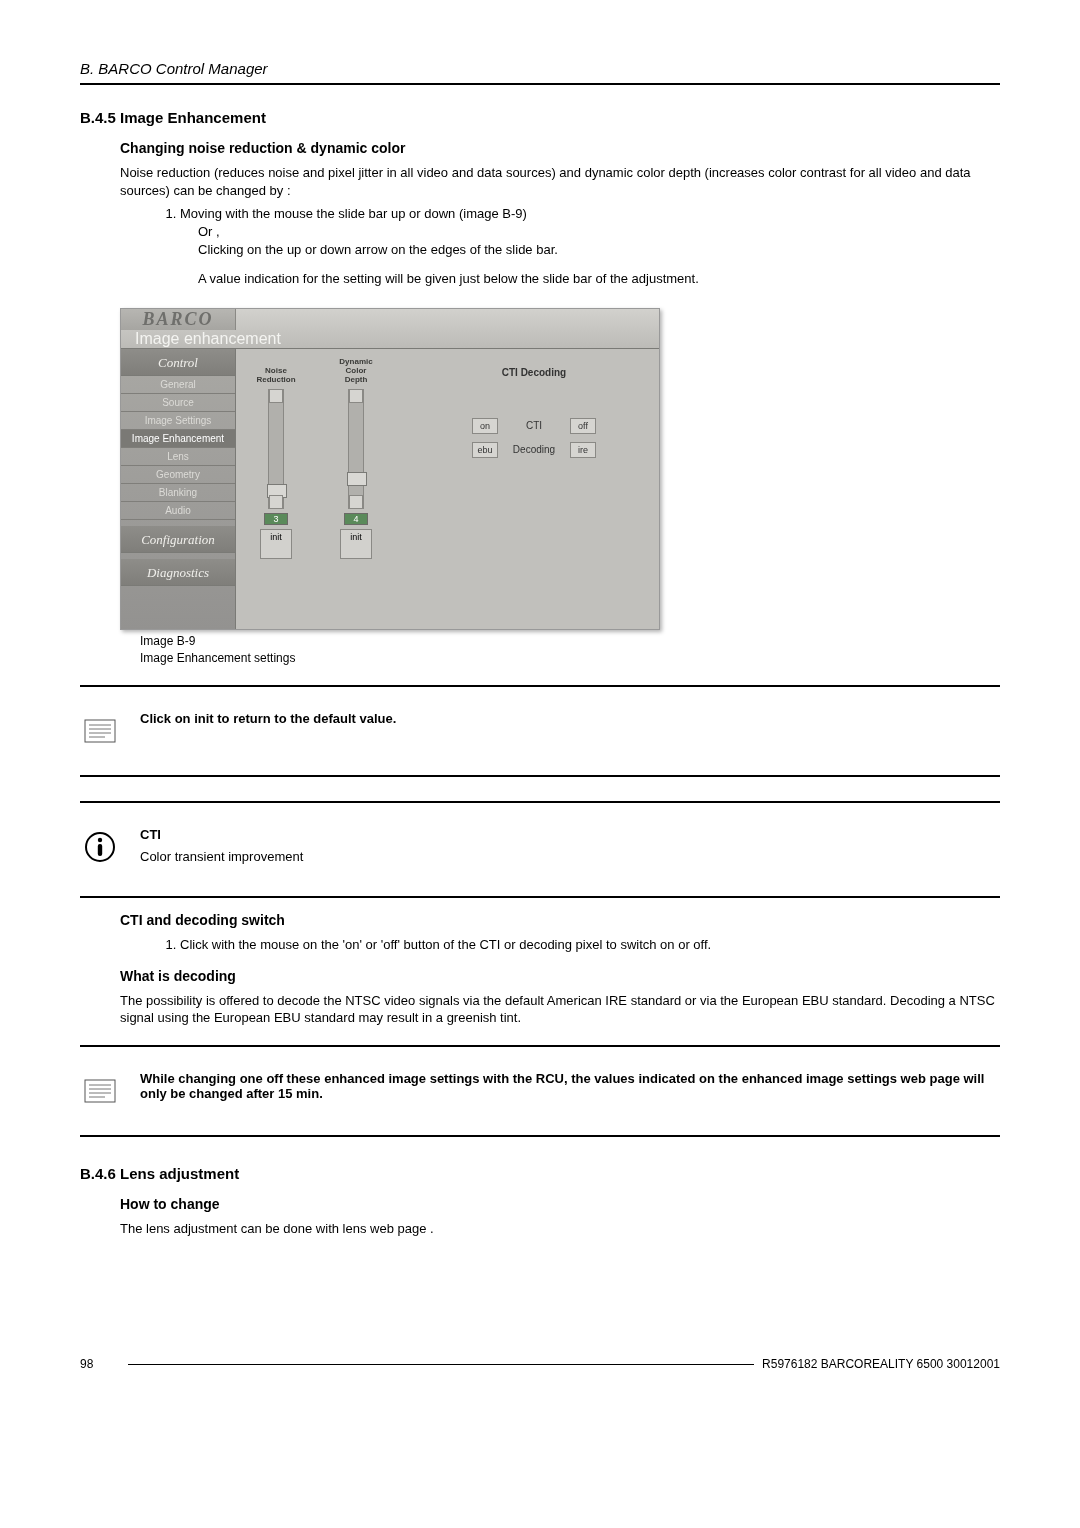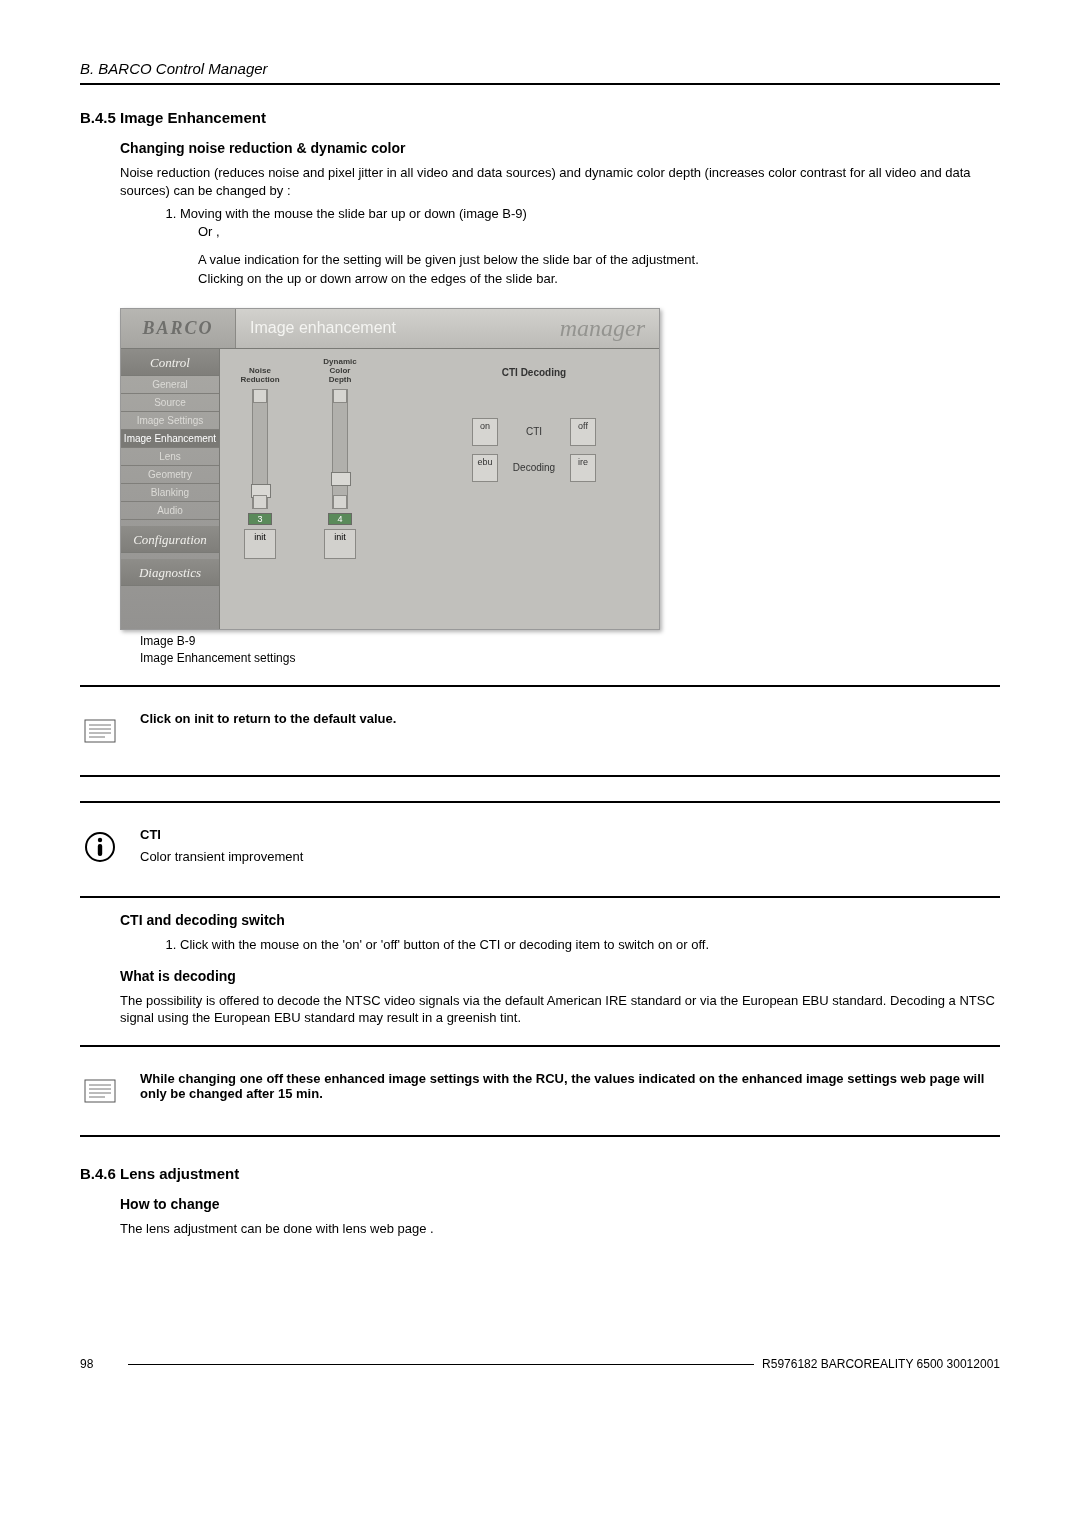--- a/index.html
+++ b/index.html
@@ -30,24 +30,24 @@
   
   .shot-wrap { margin: 20px 0 4px 40px; }
   .shot {
     width: 540px;
     border: 1px solid #999;
     background: #b9b8b4;
     box-shadow: 2px 2px 4px rgba(0,0,0,.3);
   }
   .shot-header {
     display: flex;
-    align-items: center;
     height: 40px;
     border-bottom: 1px solid #7a7a76;
     background: linear-gradient(#d2d1cd,#bcbbb7);
+    flex-direction: column;
   }
   .barco-logo {
     width: 115px;
     text-align: center;
     font-family: "Times New Roman", serif;
     font-style: italic;
     font-weight: bold;
     letter-spacing: 2px;
     font-size: 18px;
     color: #6f6f6c;
@@ -68,21 +68,21 @@
     font-size: 24px;
     color: #949490;
     padding-right: 14px;
     font-family: "Times New Roman", serif;
   }
   .shot-body {
     display: flex;
     min-height: 280px;
   }
   .sidebar {
-    width: 99px;
+    width: 115px;
     background: linear-gradient(#a9a8a4,#939290);
     border-right: 1px solid #7a7a76;
     font-size: 10px;
     color: #e8e8e4;
   }
   .sb-head {
     font-family: "Times New Roman", serif;
     font-style: italic;
     font-size: 13px;
     text-align: center;
@@ -156,21 +156,21 @@
     position:absolute;
     right:20px; top:18px;
     width:210px;
     font-size:10px;color:#333;
   }
   .cti-title{font-size:10px;font-weight:bold;text-align:center;margin-bottom:40px;}
   .toggle-row{
     display:flex;align-items:center;justify-content:center;gap:8px;margin:8px 0;
   }
   .tg-btn{
-    width:26px;height:28px;background:#d6d5d1;border:1px solid #8a8985;
+    width:26px;height:16px;background:#d6d5d1;border:1px solid #8a8985;
     font-size:9px;text-align:center;line-height:14px;
   }
   .tg-lbl{width:56px;text-align:center;font-size:10px;}
 
   .caption { font-size: 12px; margin: 2px 0 0 60px; line-height:1.3;}
 
   
   .note-sep { border: none; border-top: 2px solid #000; margin: 18px 0 0 0;}
   .note-row {
     display:flex; gap:20px; align-items:flex-start;
@@ -199,22 +199,22 @@
 
 <h2>B.4.5 Image Enhancement</h2>
 
 <div class="indent">
   <h3>Changing noise reduction &amp; dynamic color</h3>
   <p>Noise reduction (reduces noise and pixel jitter in all video and data sources) and dynamic color depth (increases color contrast for all video and data sources) can be changed by :</p>
   <ol>
     <li>
       <span>Moving with the mouse the slide bar up or down (image B-9)</span>
       <div class="li-sub">Or ,</div>
+      <div class="li-sub">Clicking on the up or down arrow on the edges of the slide bar.</div>
       <div class="li-sub" style="margin-top:10px;">A value indication for the setting will be given just below the slide bar of the adjustment.</div>
-      <div class="li-sub">Clicking on the up or down arrow on the edges of the slide bar.</div>
     </li>
   </ol>
 </div>
 
 <div class="shot-wrap">
   <div class="shot">
     <div class="shot-header">
       <div class="barco-logo">BARCO</div>
       <div class="shot-title">Image enhancement</div>
       <div class="manager">manager</div>
@@ -301,21 +301,21 @@
   </div>
   <div class="note-text">
     <strong>CTI</strong>
     <p>Color transient improvement</p>
   </div>
 </div>
 
 <div class="indent">
   <h3>CTI and decoding switch</h3>
   <ol>
-      <li>Click with the mouse on the 'on' or 'off' button of the CTI or decoding item to switch on or off.</li>
+      <li>Click with the mouse on the 'on' or 'off' button of the CTI or decoding pixel to switch on or off.</li>
     </ol>
 
   <h3>What is decoding</h3>
   <p>The possibility is offered to decode the NTSC video signals via the default American IRE standard or via the European EBU standard. Decoding a NTSC signal using the European EBU standard may result in a greenish tint.</p>
 </div>
 
 <hr class="note-sep">
 <div class="note-row">
   <div class="note-icon">
     <svg width="34" height="34" viewBox="0 0 34 34">

